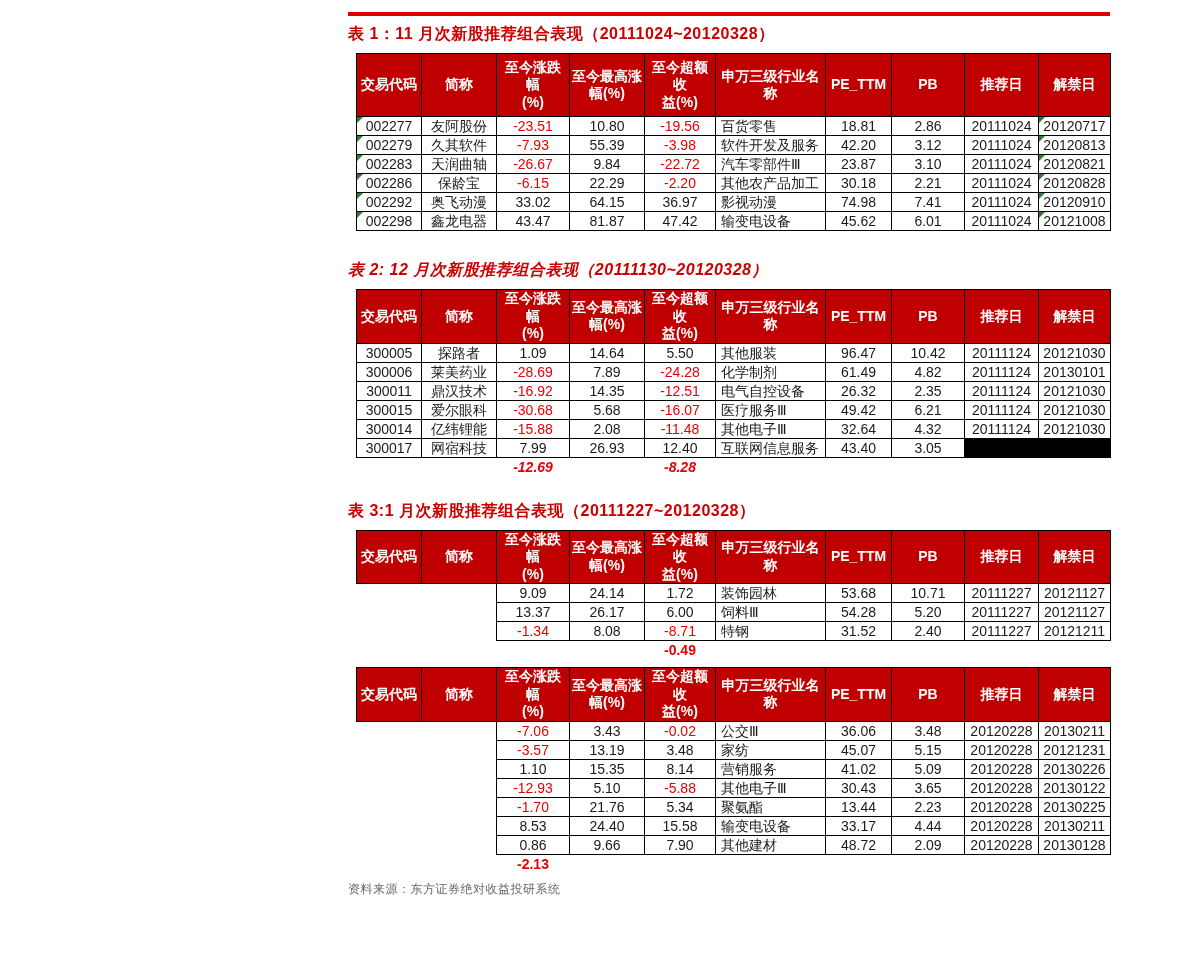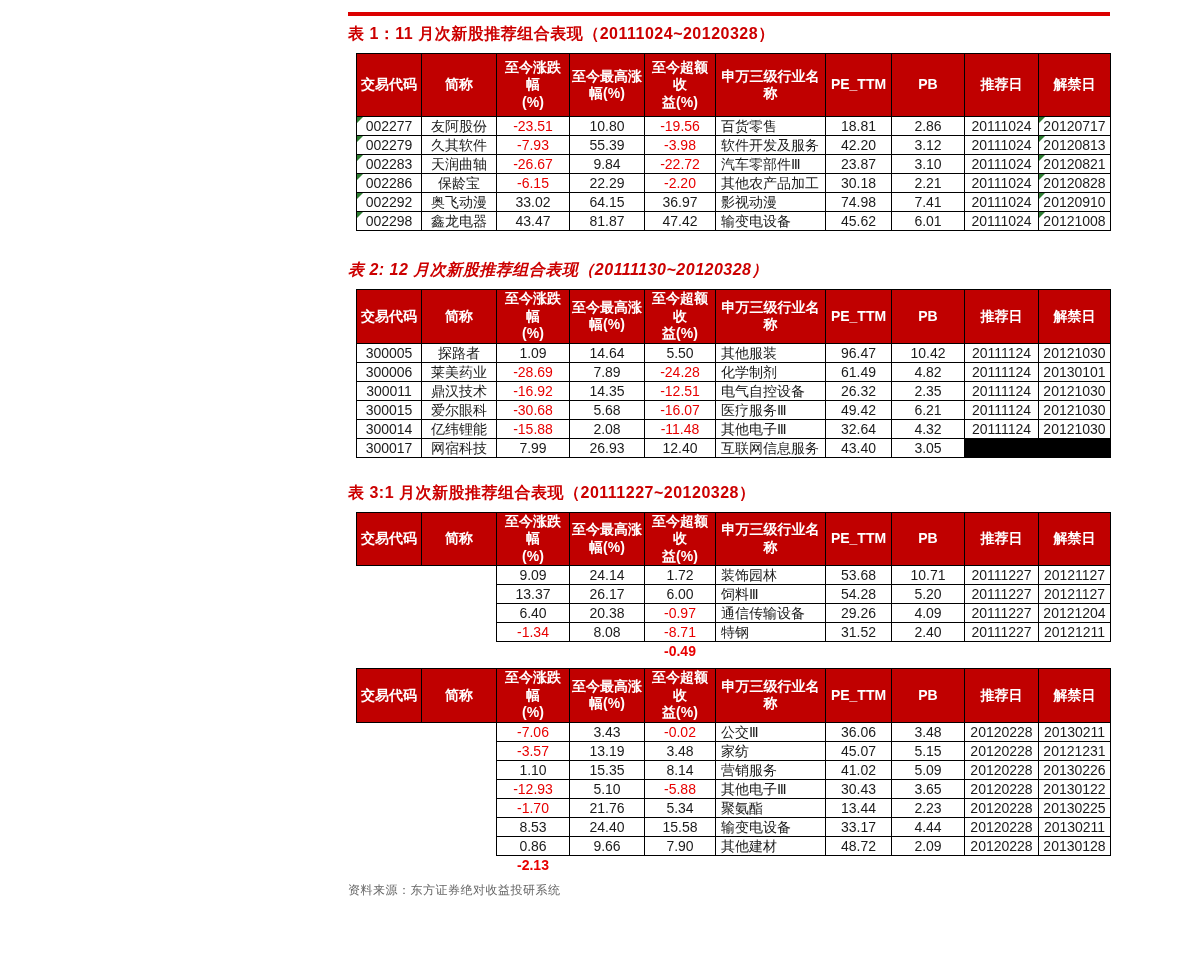--- a/index.html
+++ b/index.html
@@ -296,20 +296,32 @@
               <td>网宿科技</td>
               <td>7.99</td>
               <td>26.93</td>
               <td>12.40</td>
               <td class="industry">互联网信息服务</td>
               <td>43.40</td>
               <td>3.05</td>
               <td class="blackcell"></td>
               <td class="blackcell"></td>
             </tr>
+            <tr class="summary italic">
+              <td></td>
+              <td></td>
+              <td>-12.69</td>
+              <td></td>
+              <td>-8.28</td>
+              <td></td>
+              <td></td>
+              <td></td>
+              <td></td>
+              <td></td>
+            </tr>
           </tbody>
         </table>
       </div>
       <div class="section">
         <div class="tbl-title">表 3:1 月次新股推荐组合表现（20111227~20120328）</div>
         <table class="rec">
           <colgroup>
             <col style="width: 65px;">
             <col style="width: 75px;">
             <col style="width: 73px;">
@@ -360,32 +372,20 @@
               <td>6.00</td>
               <td class="industry">饲料Ⅲ</td>
               <td>54.28</td>
               <td>5.20</td>
               <td>20111227</td>
               <td>20121127</td>
             </tr>
             <tr>
               <td class="nocell"></td>
               <td class="nocell"></td>
-              <td>6.40</td>
-              <td>20.38</td>
-              <td class="neg">-0.97</td>
-              <td class="industry">通信传输设备</td>
-              <td>29.26</td>
-              <td>4.09</td>
-              <td>20111227</td>
-              <td>20121204</td>
-            </tr>
-            <tr>
-              <td class="nocell"></td>
-              <td class="nocell"></td>
               <td class="neg">-1.34</td>
               <td>8.08</td>
               <td class="neg">-8.71</td>
               <td class="industry">特钢</td>
               <td>31.52</td>
               <td>2.40</td>
               <td>20111227</td>
               <td>20121211</td>
             </tr>
             <tr class="summary">

